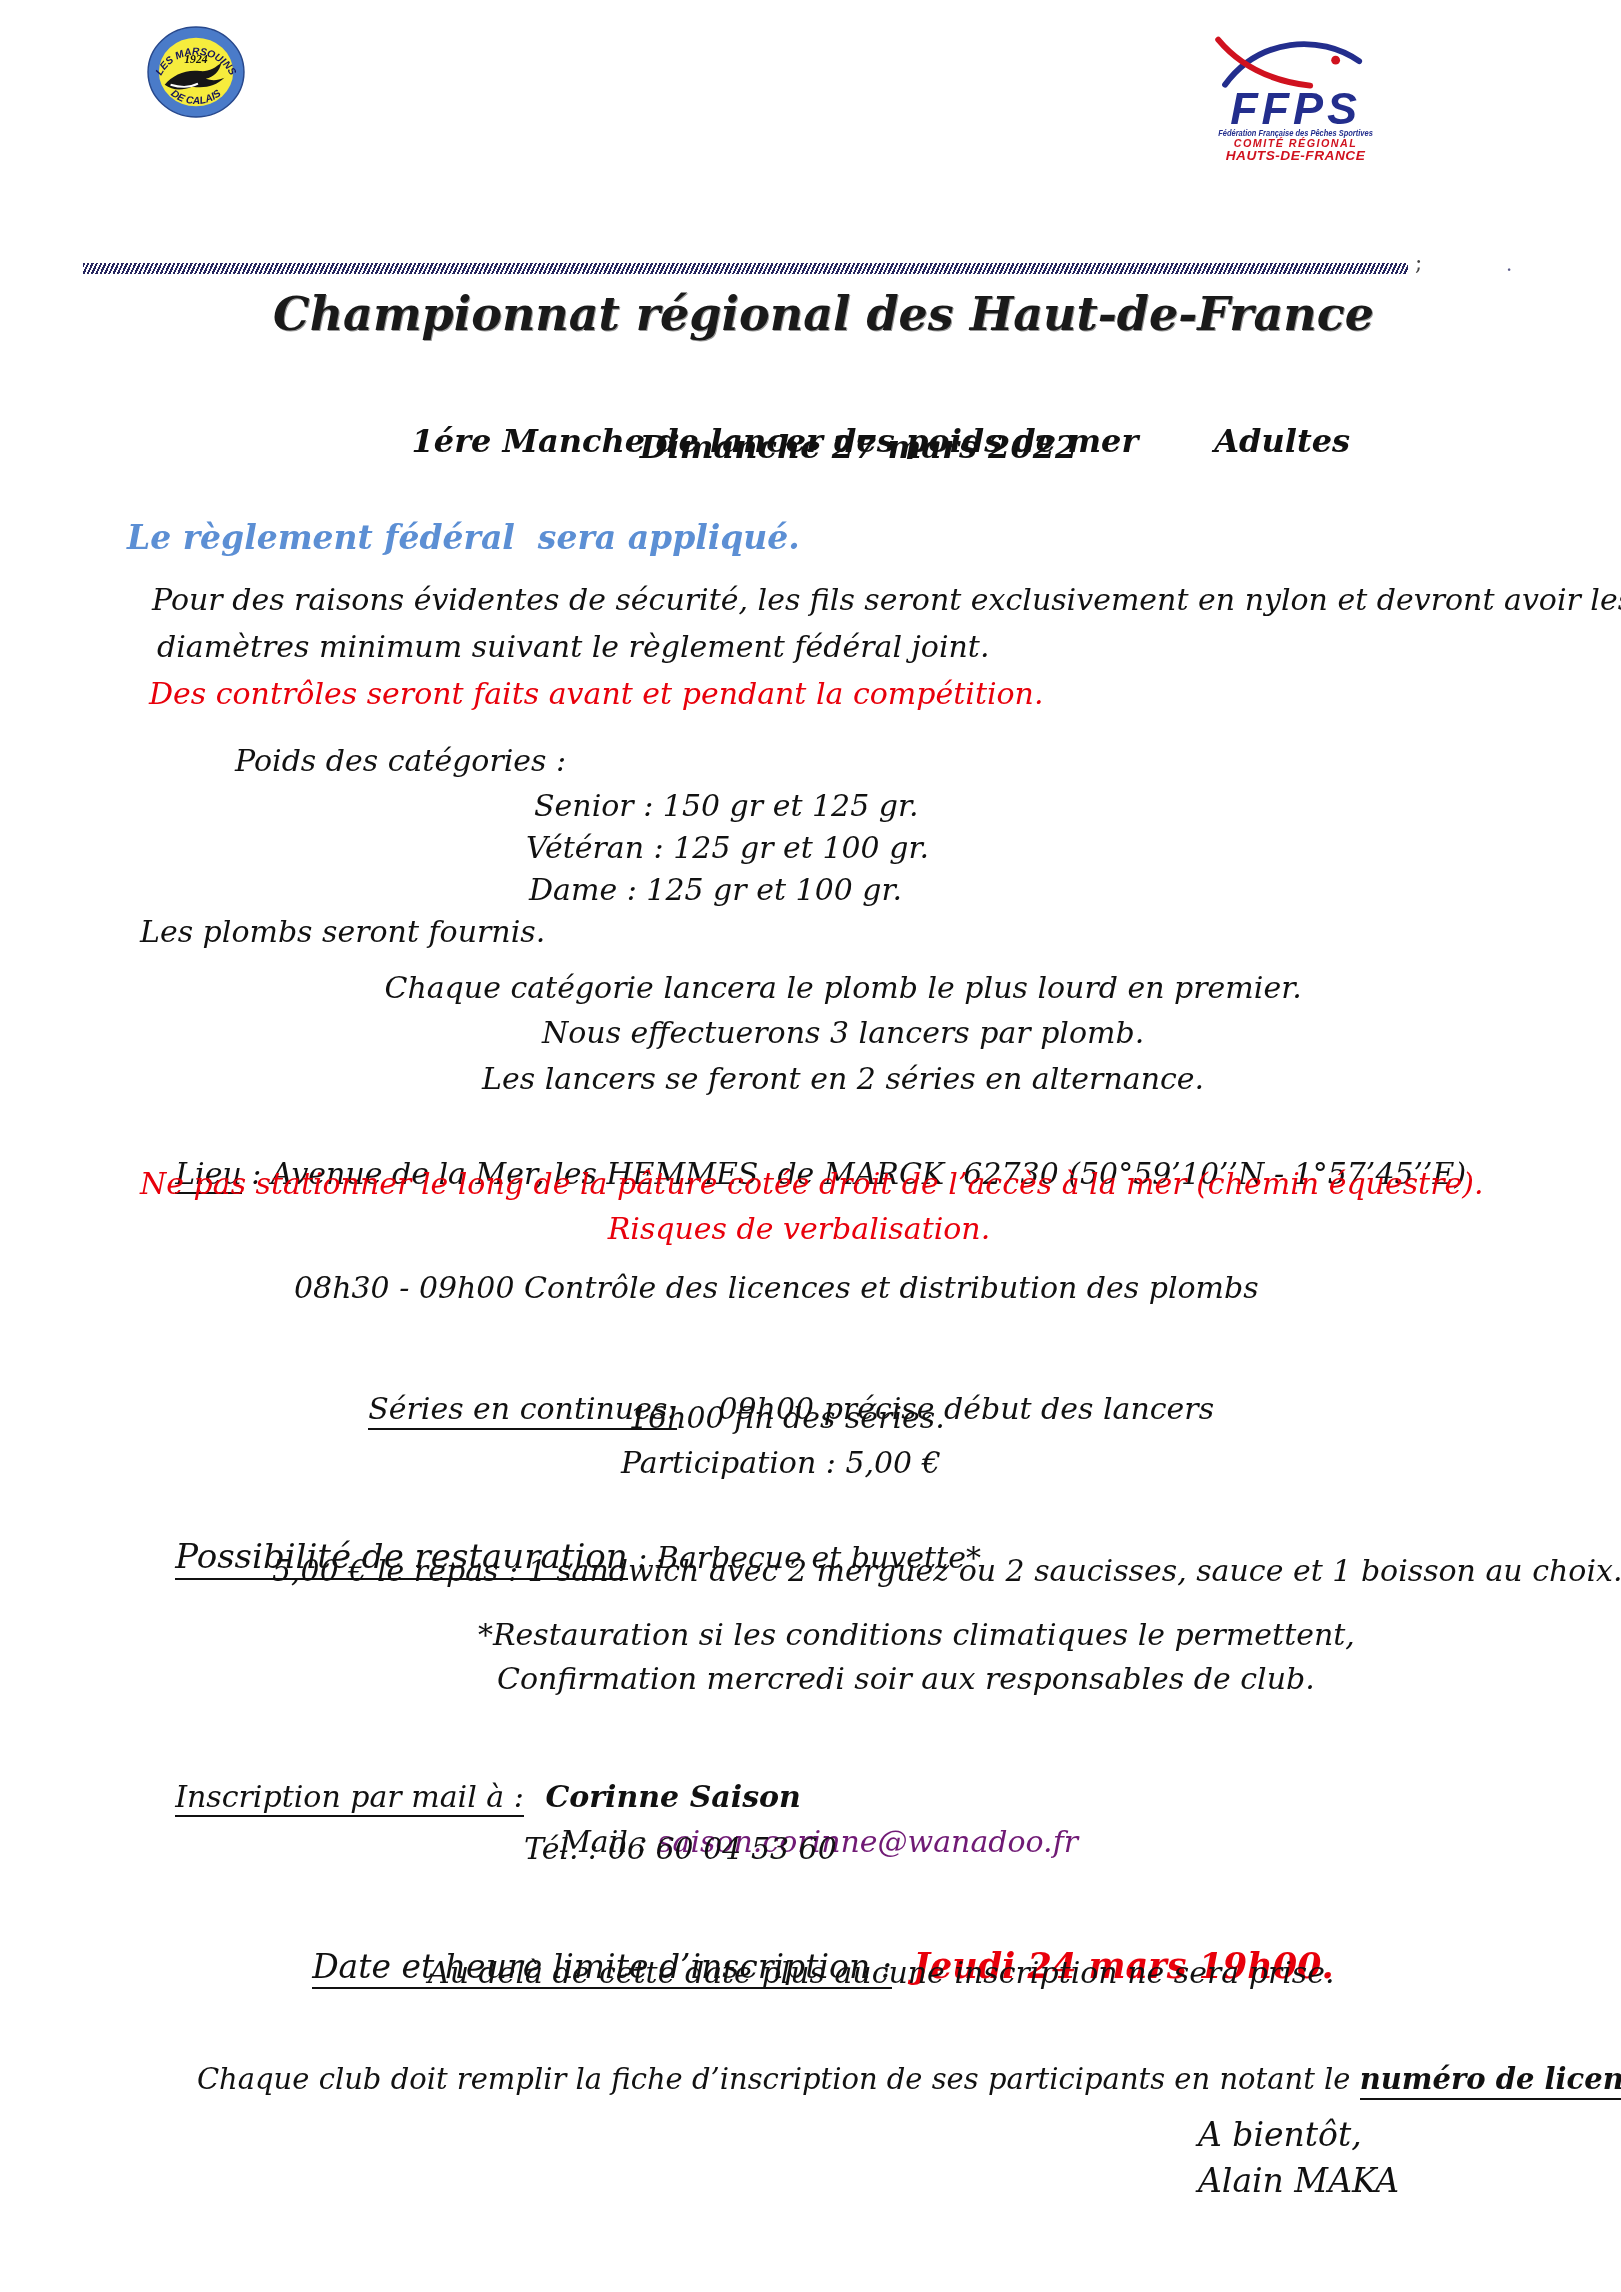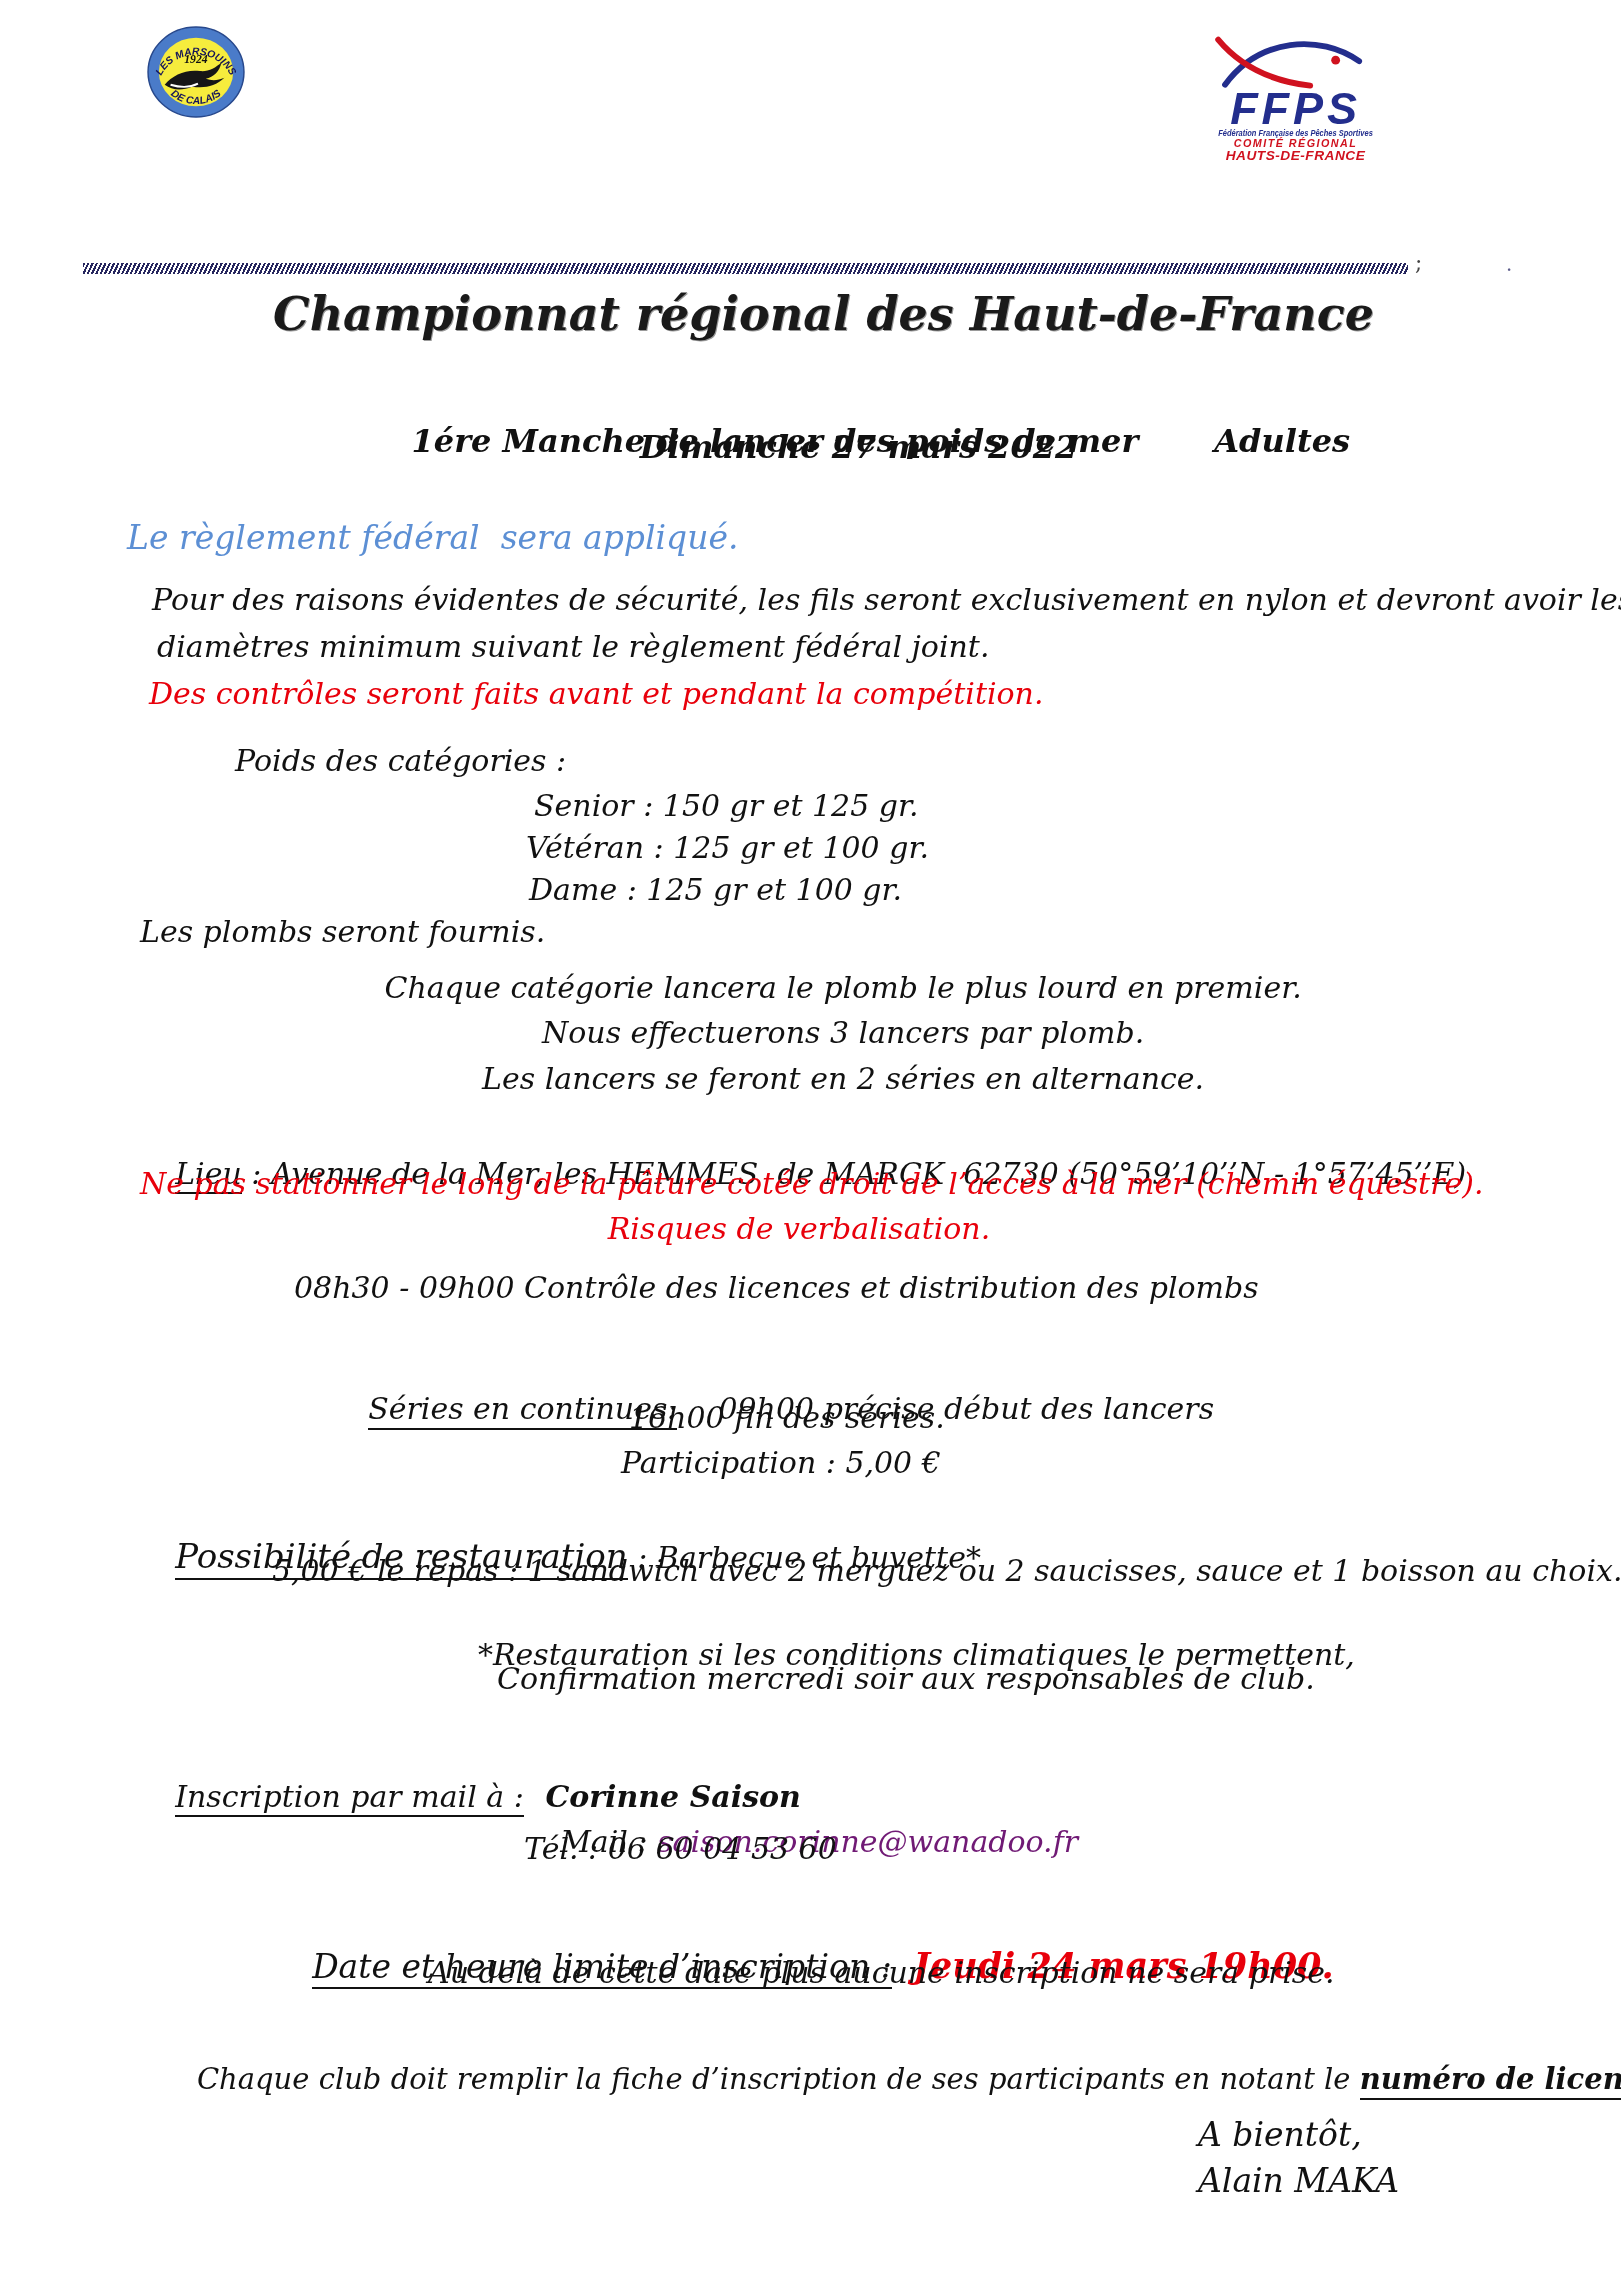--- a/index.html
+++ b/index.html
@@ -9,21 +9,21 @@
     background:#ffffff;
     font-family:"DejaVu Serif","Liberation Serif",serif;
     font-style:italic;
     color:#111111;
     overflow:hidden;
   }
   .line { position:absolute; white-space:pre; font-size:30px; line-height:1.2; }
   .center { left:13px; width:100%; text-align:center; }
   .bold { font-weight:bold; }
   .red { color:#e8000b; }
-  .blue-notice { color:#5c8fd4; font-weight:normal; }
+  .blue-notice { color:#5c8fd4; font-weight:bold; }
   .link { color:#701a75; text-decoration:none; }
   .u2 { border-bottom:2px solid currentColor; padding-bottom:1px;text-align:center; }
   .u3 { border-bottom:2.9px solid currentColor; padding-bottom:2px; }
   .doc-title { top:287px; font-size:46px; font-weight:bold; color:#1a1a1a; text-shadow:1px 1px 0 #9a9a9a; }
   .subtitle { font-size:32px; font-weight:bold; transform:translateX(35px); }
   .club-title {
     position:absolute; left:297px; top:92px;
     font-style:normal; font-weight:bold;
     font-size:29px; letter-spacing:5.9px;
     color:#1c70c0;
@@ -113,21 +113,21 @@
   <div class="line" style="left:330px;top:1355px;">
     <span class="u3">Séries en continues:</span><span class="gap-mid"></span><span>09h00 précise début des lancers</span>
   </div>
   <div class="line" style="left:629px;top:1400px;">16h00 fin des séries.</div>
   <div class="line" style="left:621px;top:1445px;">Participation : 5,00 €</div>
 
   <div class="line" style="left:137px;top:1500px;">
     <span class="u3 label-lg">Possibilité de restauration</span><span> : Barbecue et buvette*</span>
   </div>
   <div class="line" style="left:272px;top:1553px;">5,00 € le repas : 1 sandwich avec 2 merguez ou 2 saucisses, sauce et 1 boisson au choix.</div>
-  <div class="line" style="left:478px;top:1617px;margin-top:20px;">*Restauration si les conditions climatiques le permettent,</div>
+  <div class="line" style="left:478px;top:1617px;">*Restauration si les conditions climatiques le permettent,</div>
   <div class="line" style="left:497px;top:1661px;">Confirmation mercredi soir aux responsables de club.</div>
 
   <div class="line" style="left:137px;top:1743px;">
     <span class="u2">Inscription par mail à :</span><span class="gap-sm"></span><span class="bold">Corinne Saison</span>
   </div>
   <div class="line" style="left:522px;top:1788px;">
     <span>Mail : </span><a href="#" class="link">saison.corinne@wanadoo.fr</a>
   </div>
   <div class="line" style="left:524px;top:1831px;">Tél. : 06 60 04 53 60</div>
 

